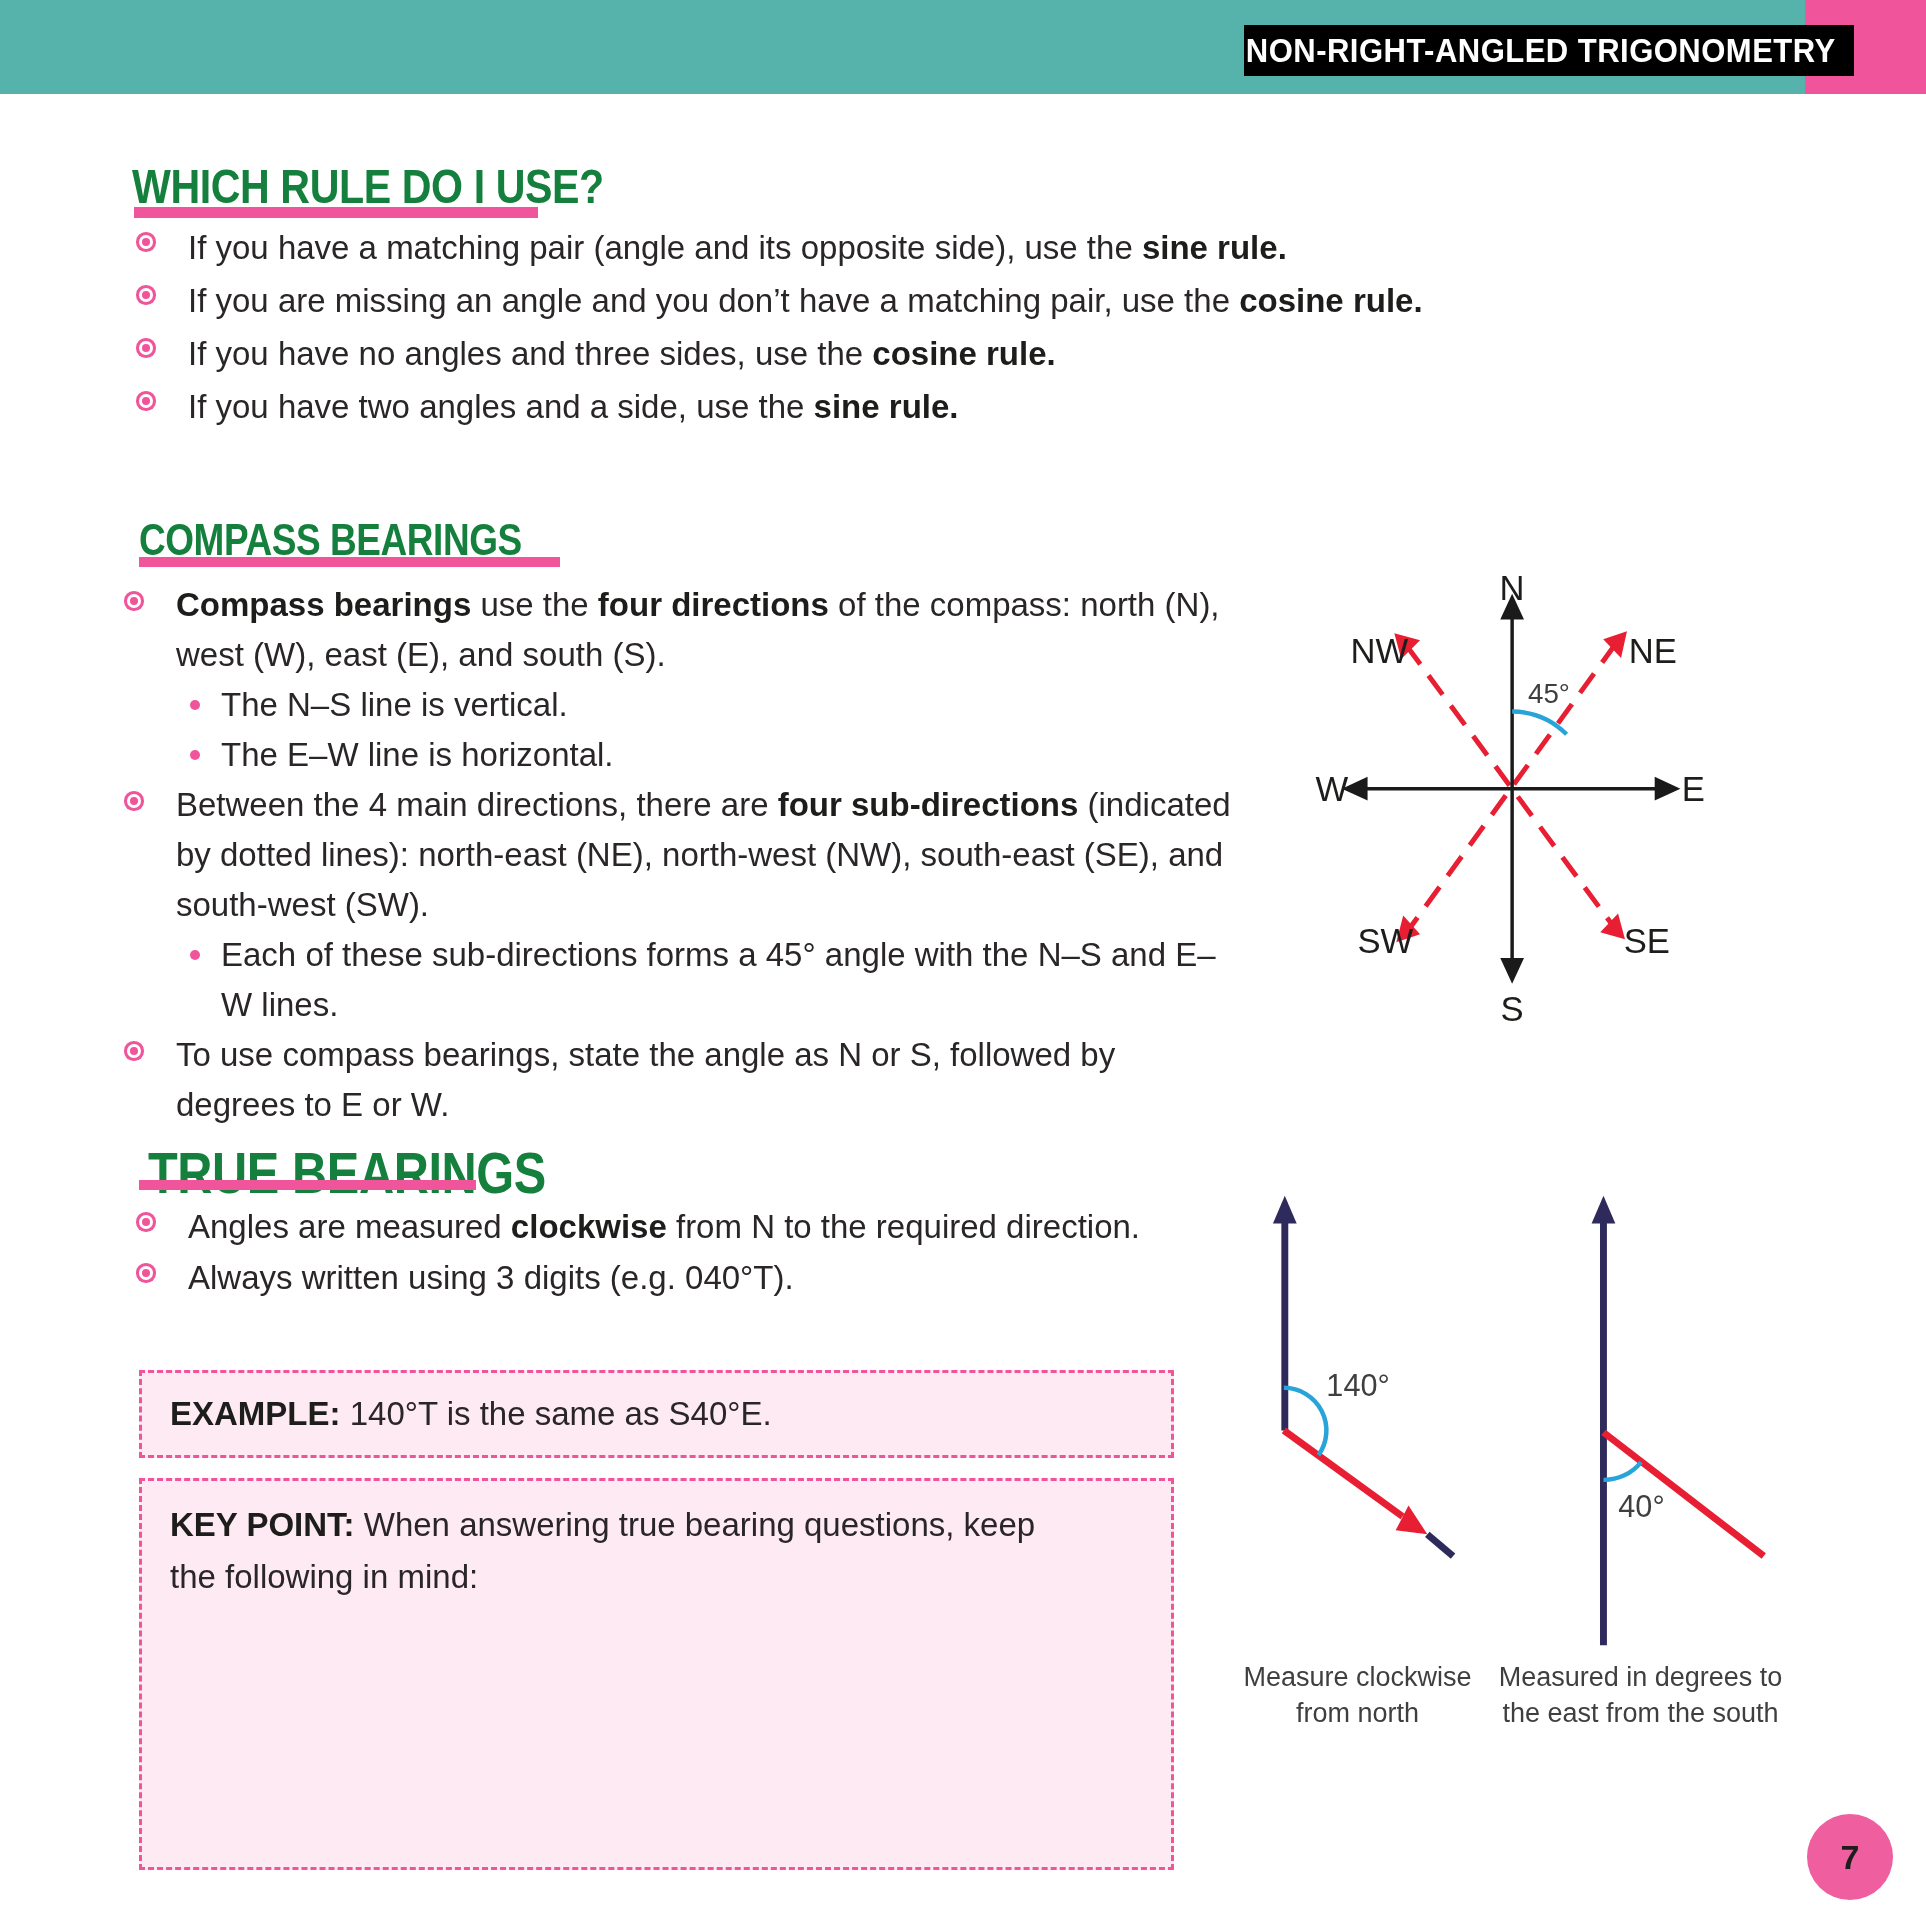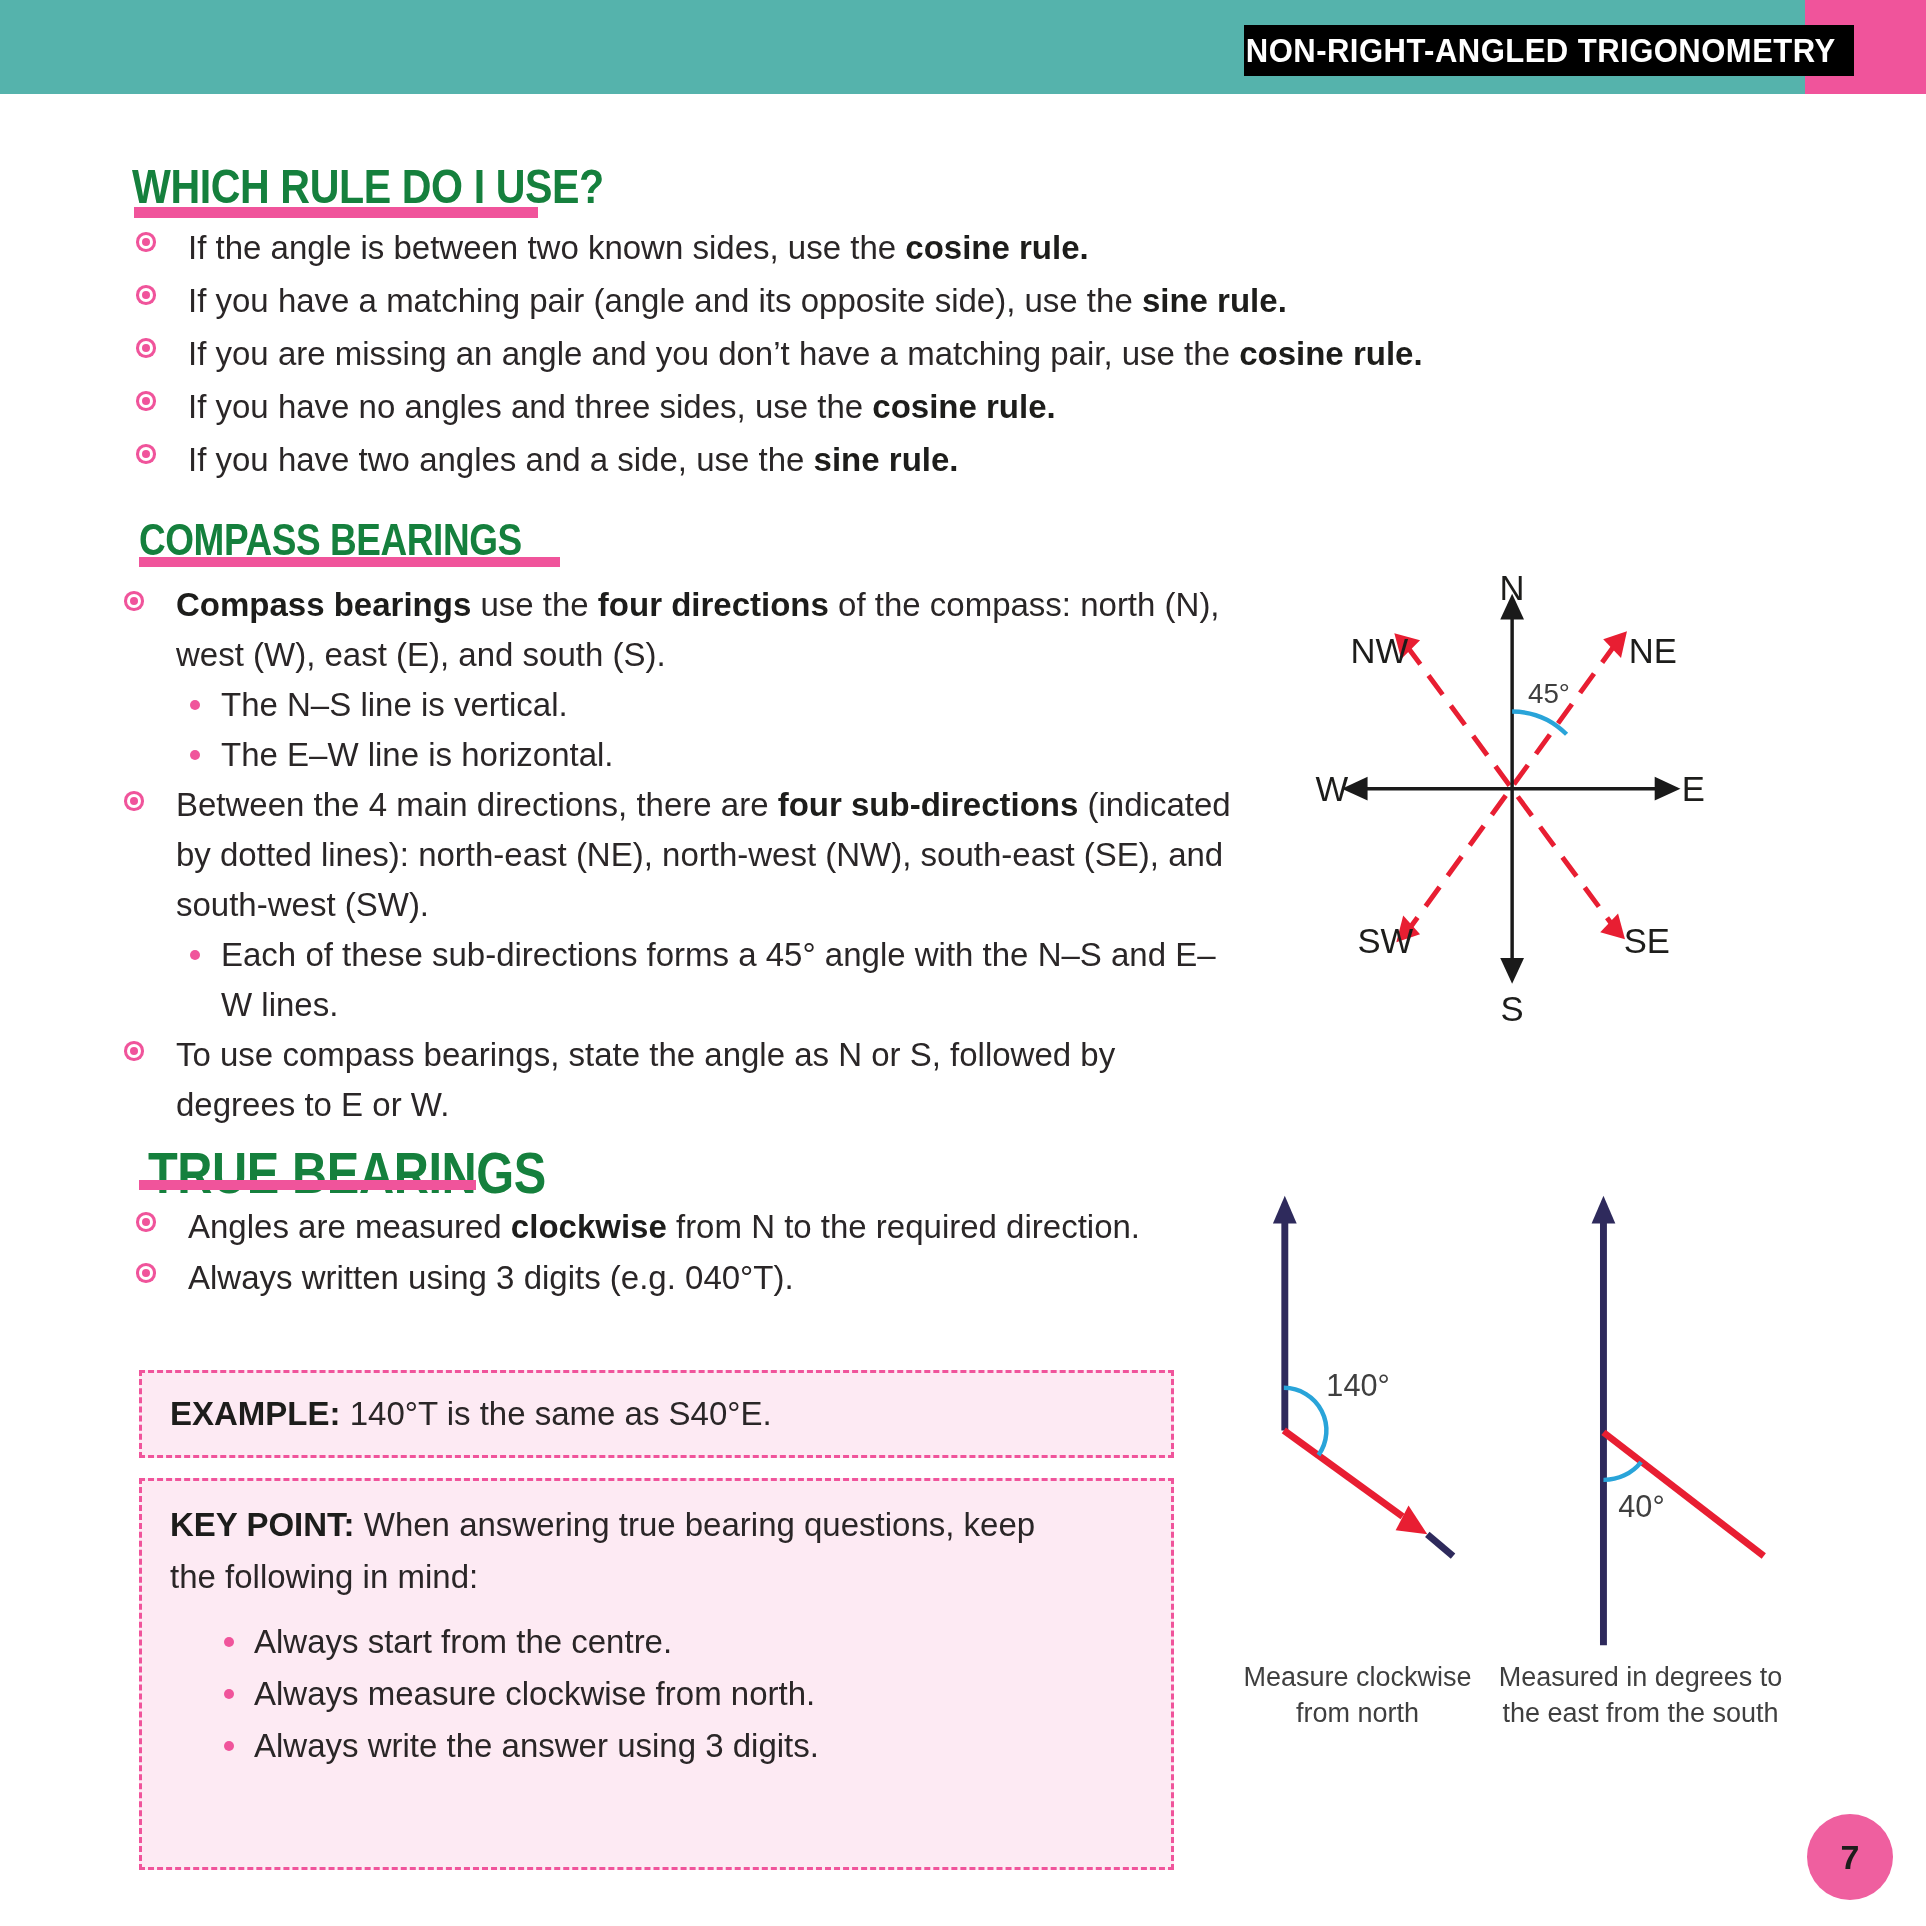--- a/index.html
+++ b/index.html
@@ -95,21 +95,20 @@
 <div class="corner-square"></div>
 <div class="title-box">
   <span>NON-RIGHT-ANGLED TRIGONOMETRY</span>
 </div>
 
 <div class="h h1">
   <span>WHICH RULE DO I USE?</span>
 </div>
 <div class="underline u1"></div>
 <div class="blist rule-list" id="rule-list">
-    <div class="main-li"><span>If the angle is between two known sides, use the </span><span class="bold">cosine rule.</span></div>
     <div class="main-li"><span>If you have a matching pair (angle and its opposite side), use the </span><span class="bold">sine rule.</span></div>
     <div class="main-li"><span>If you are missing an angle and you don’t have a matching pair, use the </span><span class="bold">cosine rule.</span></div>
     <div class="main-li"><span>If you have no angles and three sides, use the </span><span class="bold">cosine rule.</span></div>
     <div class="main-li"><span>If you have two angles and a side, use the </span><span class="bold">sine rule.</span></div>
   </div>
 
 <div class="h h2">
   <span>COMPASS BEARINGS</span>
 </div>
 <div class="underline u2"></div>
@@ -163,25 +162,20 @@
 <div class="note-box example-box">
   <div>
     <span class="bold">EXAMPLE:</span><span> 140°T is the same as S40°E.</span>
   </div>
 </div>
 
 <div class="note-box keypoint-box">
   <div class="kp-lead">
     <span class="bold">KEY POINT:</span><span> When answering true bearing questions, keep the following in mind:</span>
   </div>
-  <div class="kp-list" id="kp-list">
-      <div class="kp-li">Always start from the centre.</div>
-      <div class="kp-li">Always measure clockwise from north.</div>
-      <div class="kp-li">Always write the answer using 3 digits.</div>
-    </div>
 </div>
 
 <svg class="bearings-svg" width="673" height="475" viewBox="0 0 680 480">
 
   <line class="navy-line" x1="118" y1="34" x2="118" y2="250"></line>
   <polygon class="navy-head" points="118,13 106,41 130,41"></polygon>
   <line class="red-line" x1="117" y1="250" x2="237" y2="337"></line>
   <polygon class="red-head" points="262,355 230,351 243,326"></polygon>
   <line class="navy-line" x1="262" y1="355" x2="288" y2="377"></line>
   <path class="arc" d="M 117 207 A 43 43 0 0 1 152 275"></path>

